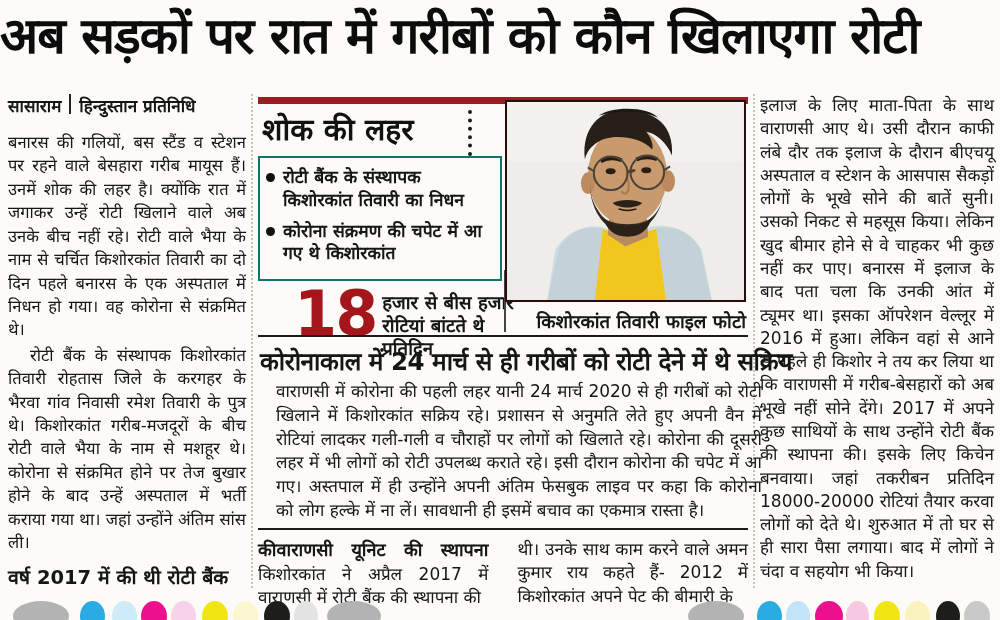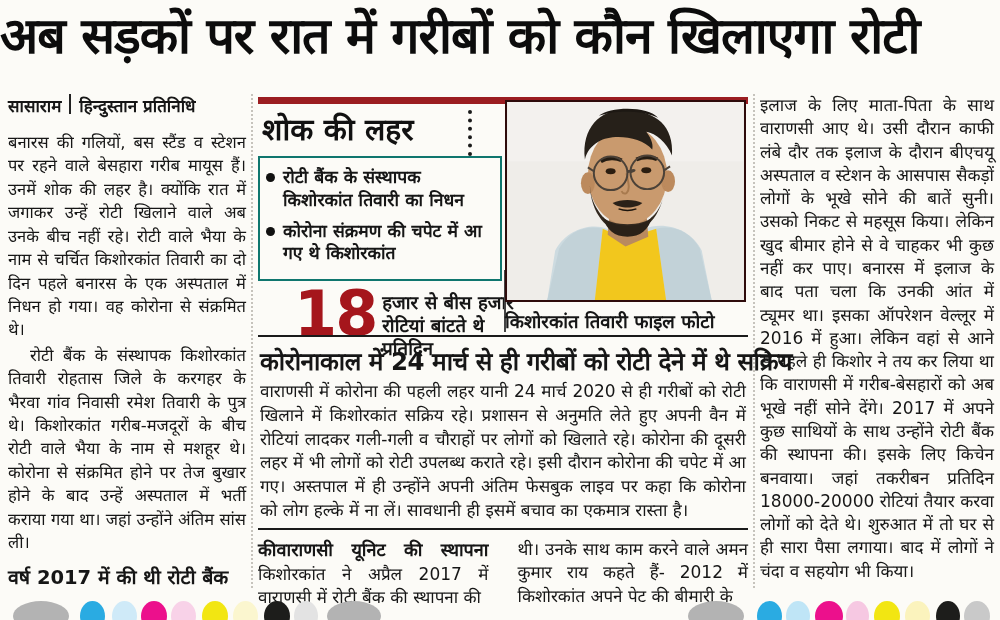--- a/index.html
+++ b/index.html
@@ -31,25 +31,25 @@
   .bullet-box .bitem { display:flex; gap:8px; font-size:17.5px; font-weight:600; line-height:1.3; margin-bottom:8px; }
   .bullet-box .bitem:last-child { margin-bottom:12px; }
   .bdot { flex:0 0 auto; width:9px; height:9px; border-radius:50%; background:#111; margin-top:7px; }
   .stat { position:absolute; left:0; top:193px; width:244px; display:flex; gap:6px; align-items:flex-start;margin-left:36px; }
   .stat .num { font-size:62px; line-height:0.95; font-weight:800; color:#a5161c; letter-spacing:-2px; }
   .stat .txt { font-size:18.5px; font-weight:700; line-height:1.25; padding-top:6px; }
   .stat-sep { position:absolute; left:246px; top:178px; height:62px; width:0; border-left:2px solid #444; }
 
   .photo { position:absolute; left:247px; top:8px; width:241px; height:202px; border:2px solid #2e0b0b; background:#eceae6; }
   .photo svg { display:block; width:100%; height:100%; }
-  .caption { position:absolute; left:247px; top:216px; width:241px; text-align:left; font-weight:700; font-size:18.5px; }
+  .caption { position:absolute; left:247px; top:216px; width:241px; text-align:right; font-weight:700; font-size:18.5px; }
 
   .hr1 { position:absolute; left:0; top:243px; width:490px; border-top:2px solid #1a1a1a; }
   .corona-head { position:absolute; left:2px; top:252px; width:488px; font-size:24.5px; font-weight:800; letter-spacing:-0.5px; white-space:nowrap; }
-  .corona-body { position:absolute; left:2px; top:288px; width:486px; font-size:17px; line-height:1.4; text-align:justify; }
+  .corona-body { position:absolute; left:18px; top:288px; width:486px; font-size:17px; line-height:1.4; text-align:justify; }
   .hr2 { position:absolute; left:0; top:436px; width:490px; border-top:2px solid #1a1a1a; }
   .bottom-cols { position:absolute; left:0; top:446px; width:490px; display:flex; gap:29px; }
   .bottom-cols .bcol { width:238px; font-size:17px; line-height:1.38; text-align:justify; }
   .bottom-cols .lead { font-weight:800; font-size:18px; }
 
   
   .col-right { position:absolute; left:760px; top:94px; width:234px; font-size:17px; line-height:1.37; text-align:justify; }
 
   
   .dot { position:absolute; top:601px; height:30px; border-radius:50%; }

